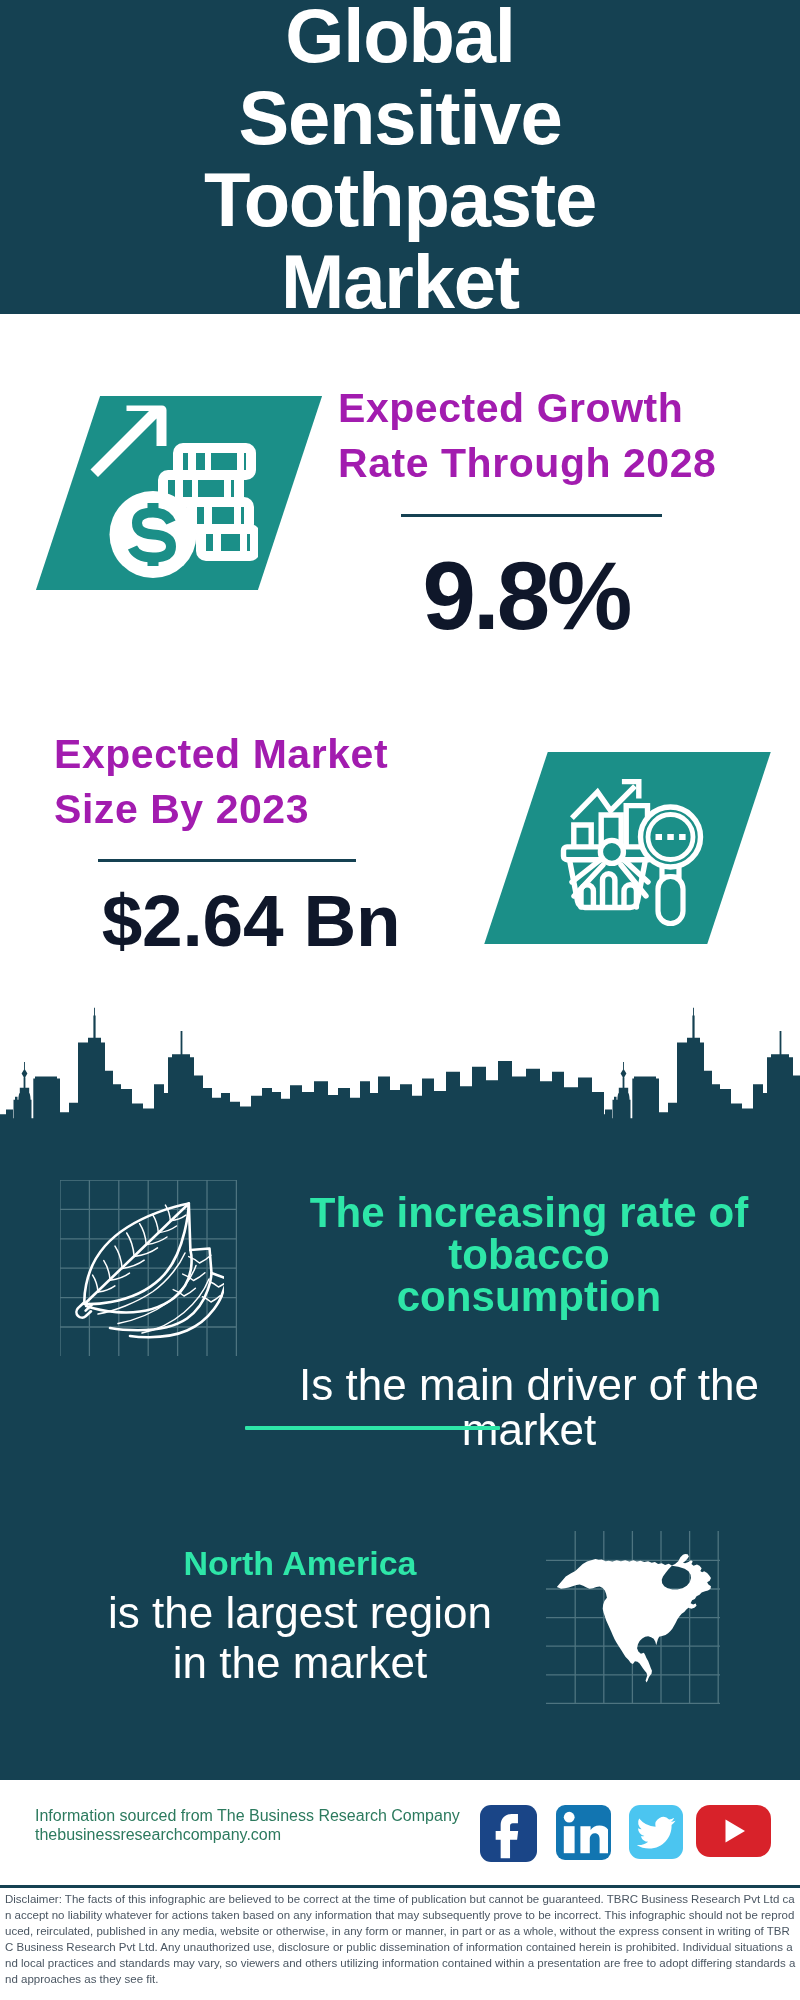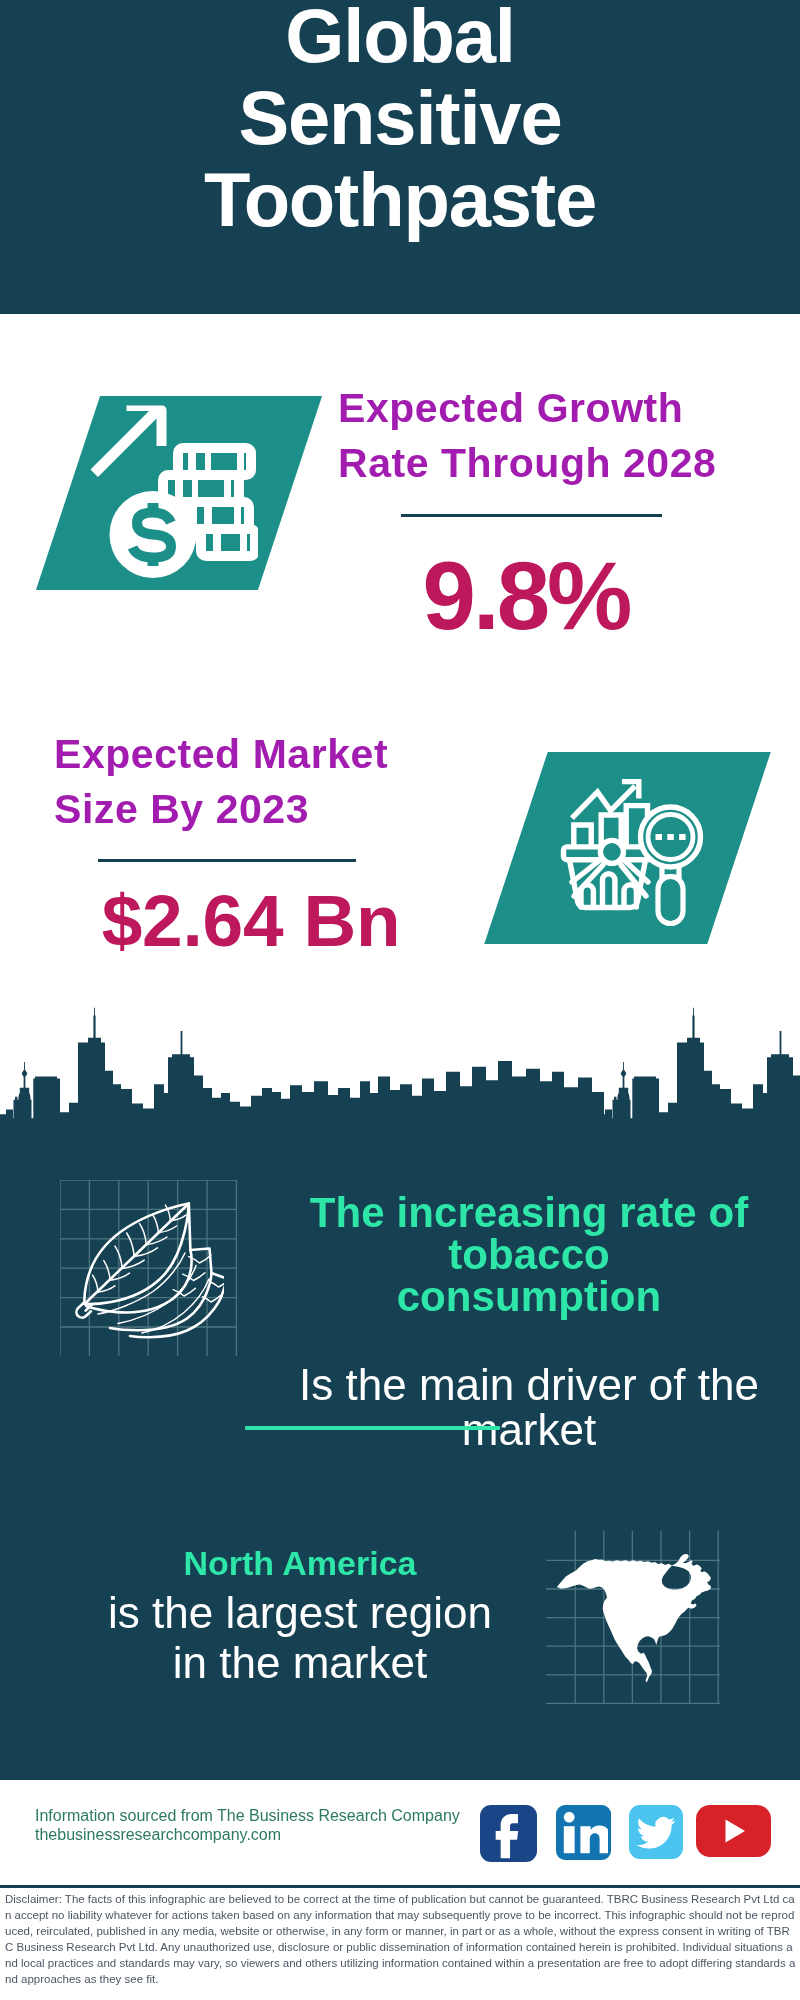--- a/index.html
+++ b/index.html
@@ -20,21 +20,21 @@
       transform:skewX(-18.3deg); }
   .para .ico { position:absolute; inset:0; display:flex; align-items:center; justify-content:center; }
   .para .ico.flat { display:block; }
   .para .ico.flat svg { position:absolute; }
   .para .ico svg { display:block; }
 
   
   .stat-title { position:absolute; font-weight:bold; color:#a21caf; text-align:left;
       font-size:41px; line-height:55px; letter-spacing:0.55px; }
   .stat-rule  { position:absolute; height:3px; background:#154152; }
-  .stat-value { position:absolute; font-weight:bold; color:#be185d; text-align:center;
+  .stat-value { position:absolute; font-weight:bold; color:#0f172a; text-align:center;
       font-size:96px; line-height:96px; letter-spacing:-2px; }
 
   
   .darkbody { position:absolute; left:0; top:1121px; width:800px; height:659px; background:#154152; }
   .skyline  { position:absolute; left:0; top:1000px; width:800px; height:122px; display:block; }
 
   .gridbg { position:absolute; }
   .gridbg svg { display:block; }
   .iconart { position:absolute; }
   .iconart svg { display:block; }
@@ -56,20 +56,21 @@
 </style>
 </head>
 <body>
 
 <div class="page">
 <div class="header">
   <div class="title">
     <div>Global</div>
     <div>Sensitive</div>
     <div>Toothpaste</div>
+    <div>Market</div>
   </div>
 </div>
 <div class="para" style="left:68px;top:396px;width:222px;height:194px;">
   <div class="shape"></div>
   <div class="ico flat" style="margin-left:-32px;">
         <svg width="222" height="194" viewBox="0 0 222 194">
 <g fill="#fff">
   <path d="M90.5 9.5 H126 a4.5 4.5 0 0 1 4.5 4.5 V50 H120.5 V22.5 L62 81 L54.5 73.5 L113 15 H90.5 Z"></path>
 </g>
 <g stroke="#fff" stroke-width="10" stroke-linejoin="round" fill="#1B8F88">

